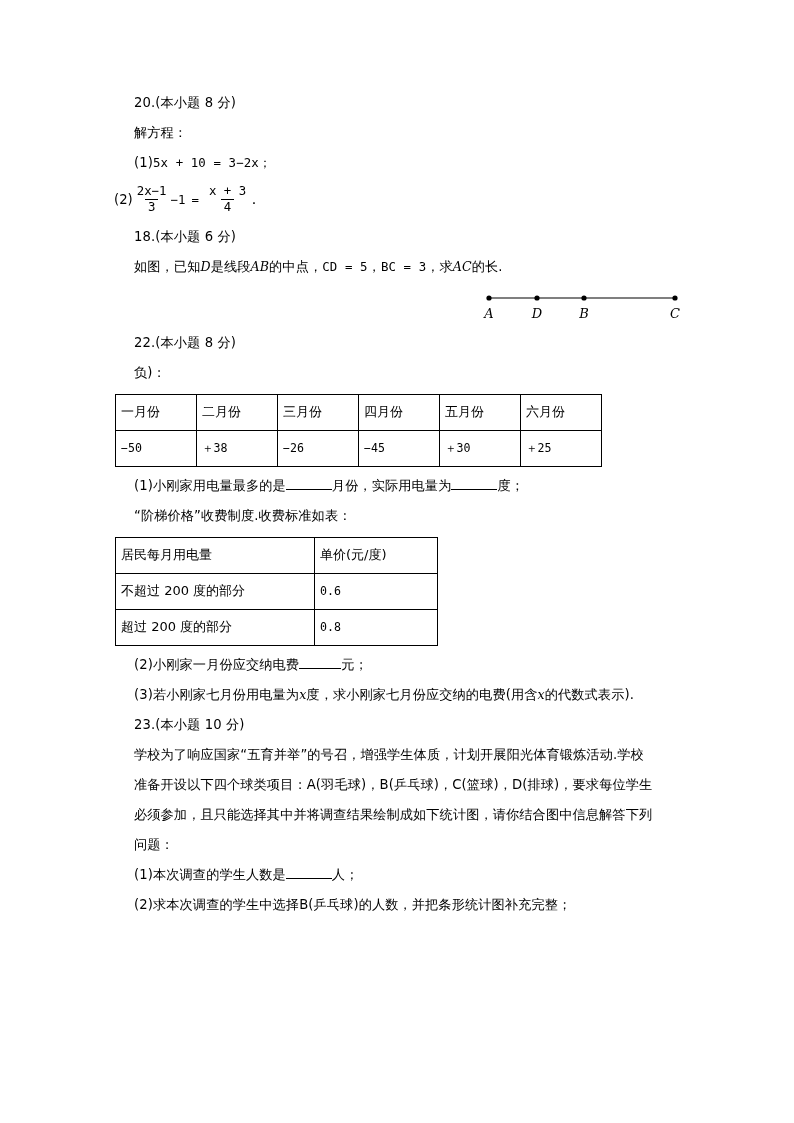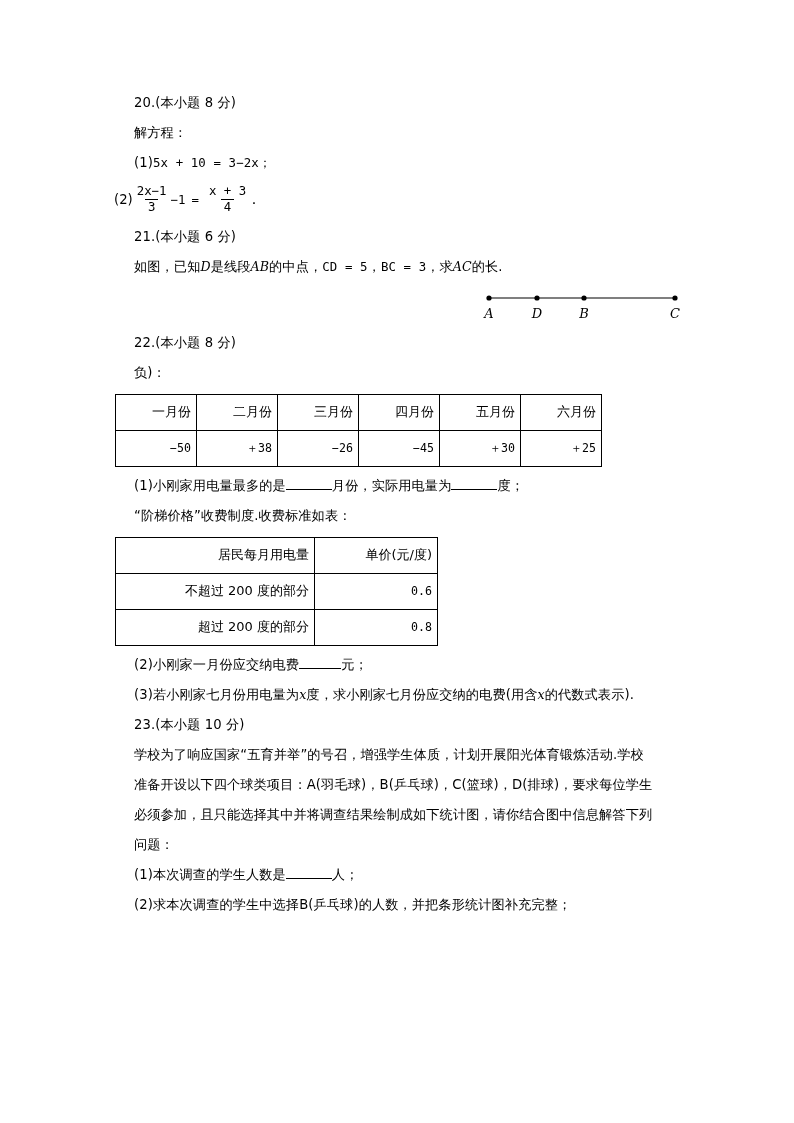--- a/index.html
+++ b/index.html
@@ -85,21 +85,20 @@
     height: 44px;
     margin-top: 2px;
   }
   .seg-svg { display: block; }
 
   
   table.grid {
     border-collapse: collapse;
     table-layout: fixed;
     margin: 6px 0 4px 1px;
-    text-align: right;
   }
   table.grid td {
     border: 1px solid #000;
     padding: 4px 5px 5px 5px;
     font-size: 13px;
     vertical-align: middle;
     height: 26px;
     line-height: 18px;
   }
   table.months { width: 420px; }
@@ -137,21 +136,21 @@
       </span>
       <span class="mono">−1</span>
       <span class="mono" style="margin:0 6px;">=</span>
       <span class="frac">
         <span class="num">x + 3</span>
         <span class="den">4</span>
       </span>
       <span class="mono">.</span>
     </div>
 
-    <div class="line">21.(本小题 6 分)</div>
+    <div class="line">18.(本小题 6 分)</div>
     <div class="line">
       <span>如图，已知</span><span class="ital">D</span><span>是线段</span><span class="ital">AB</span><span>的中点，</span><span class="mono">CD = 5</span><span>，</span><span class="mono">BC = 3</span><span>，求</span><span class="ital">AC</span><span>的长.</span>
     </div>
 
     <div class="figure">
       <svg class="seg-svg" width="250" height="42" viewBox="0 0 250 42" style="position:absolute; left:368px; top:4px;">
         <line x1="7" y1="10" x2="193" y2="10" stroke="#555555" stroke-width="1.6"></line>
         <circle cx="7" cy="10" r="2.6" fill="#000"></circle>
         <circle cx="55" cy="10" r="2.6" fill="#000"></circle>
         <circle cx="102" cy="10" r="2.6" fill="#000"></circle>

